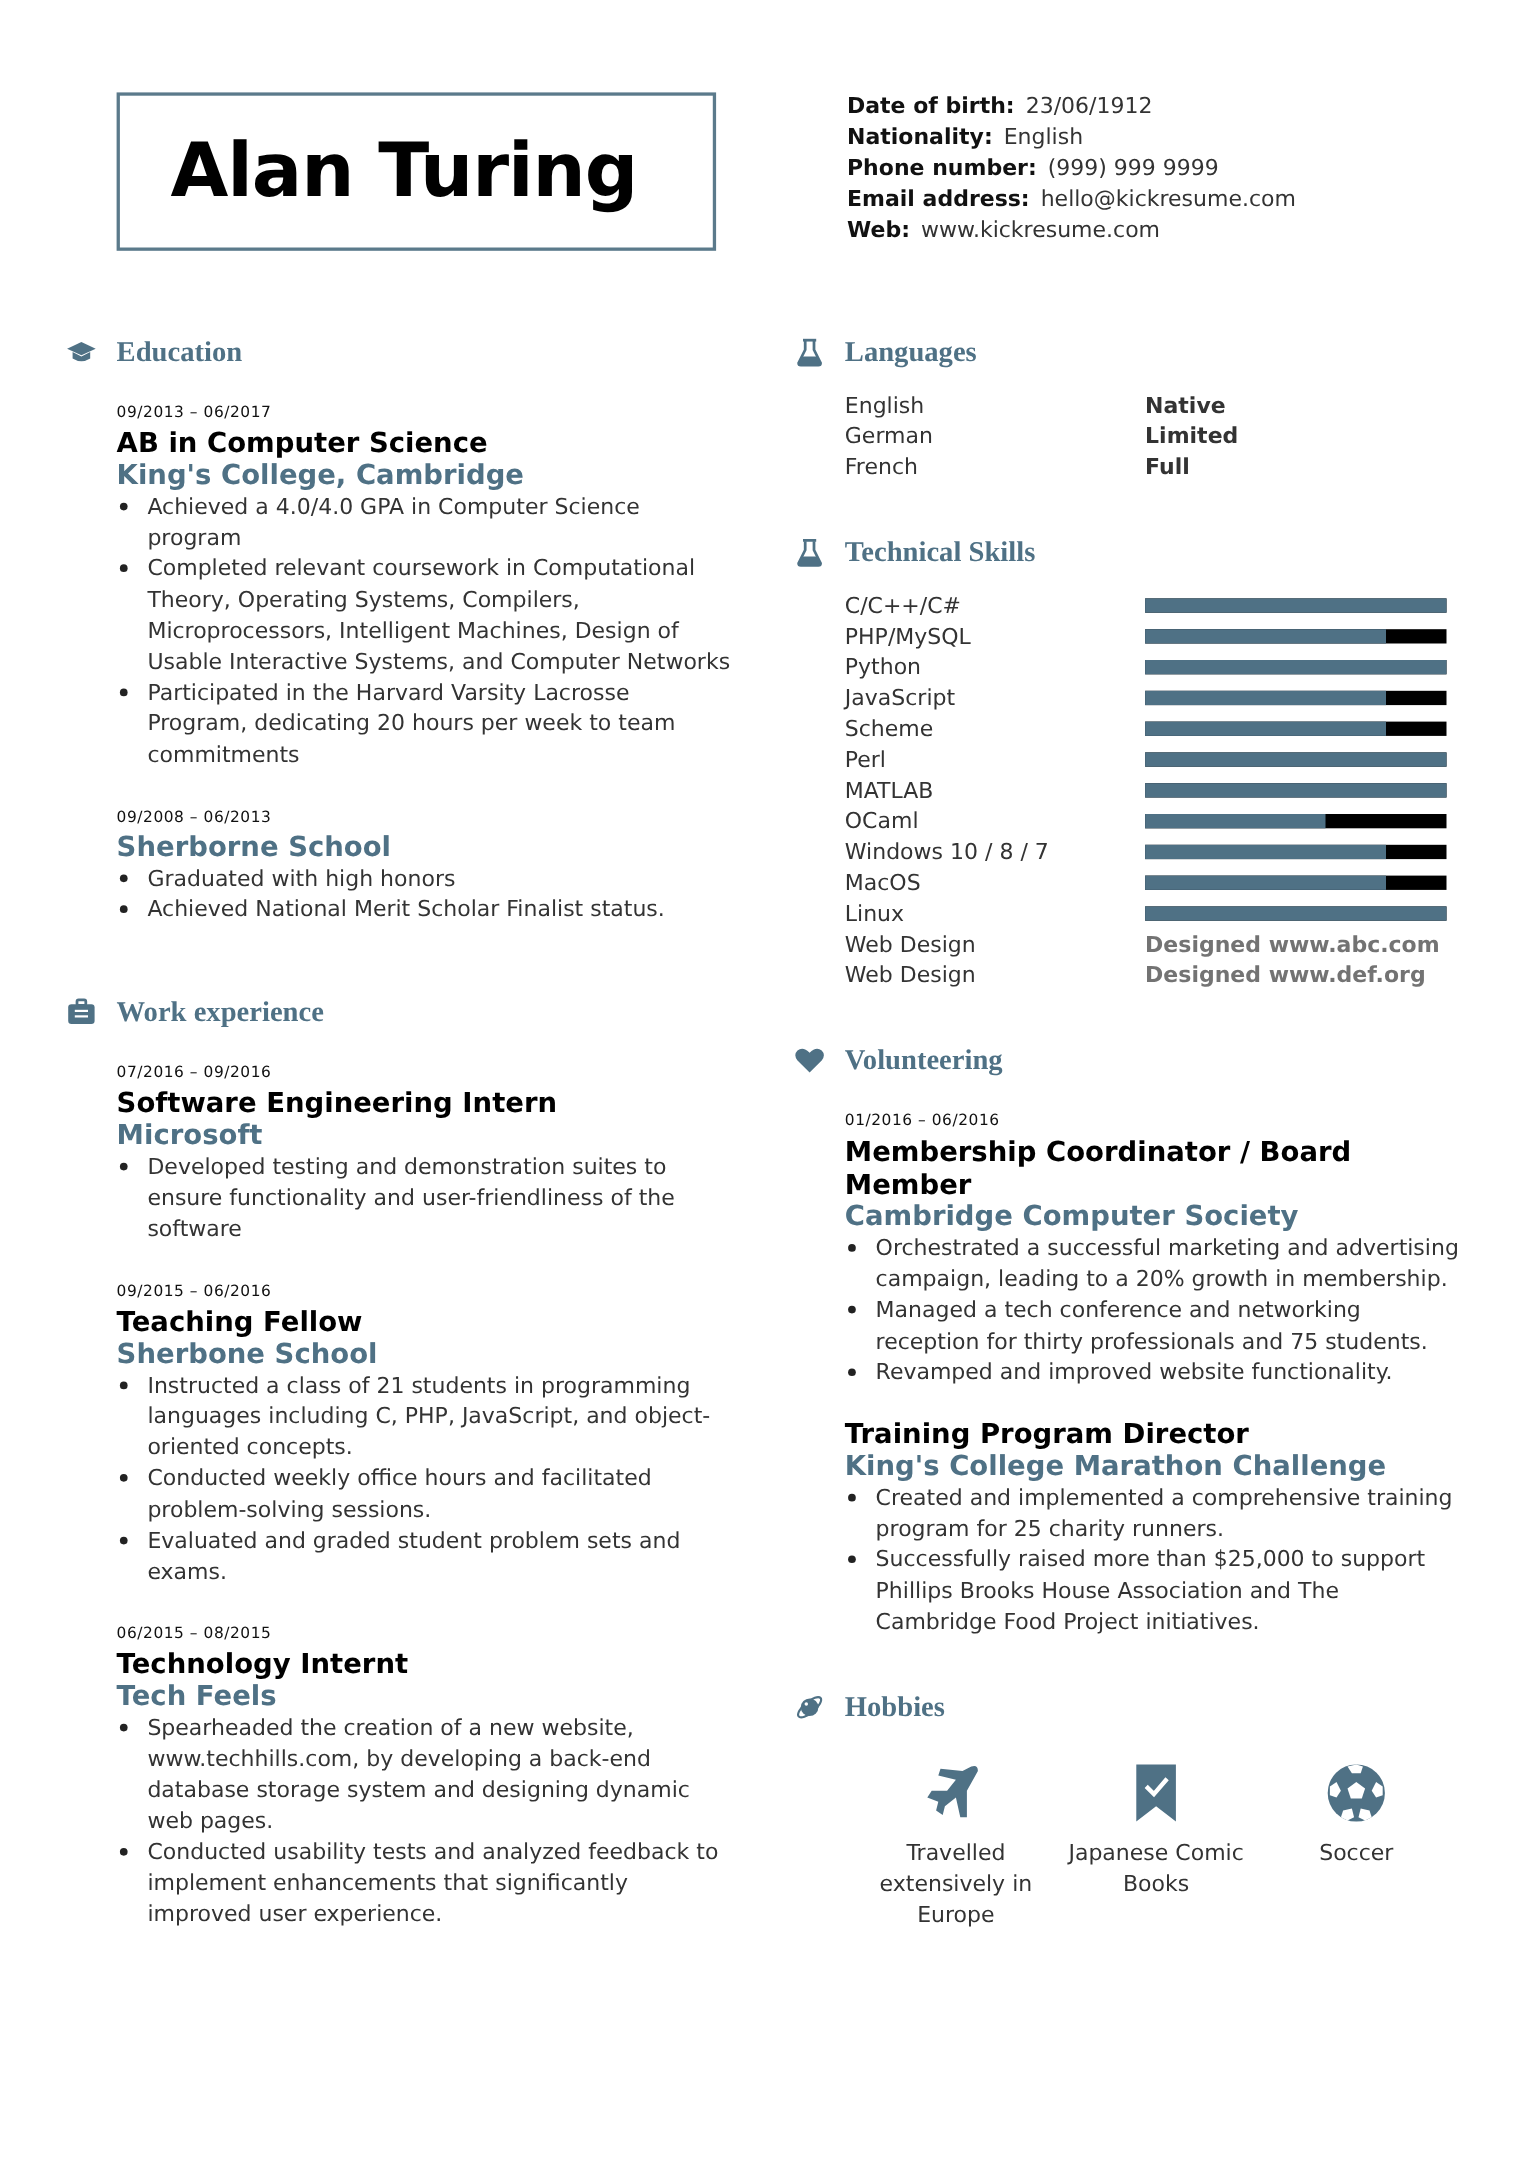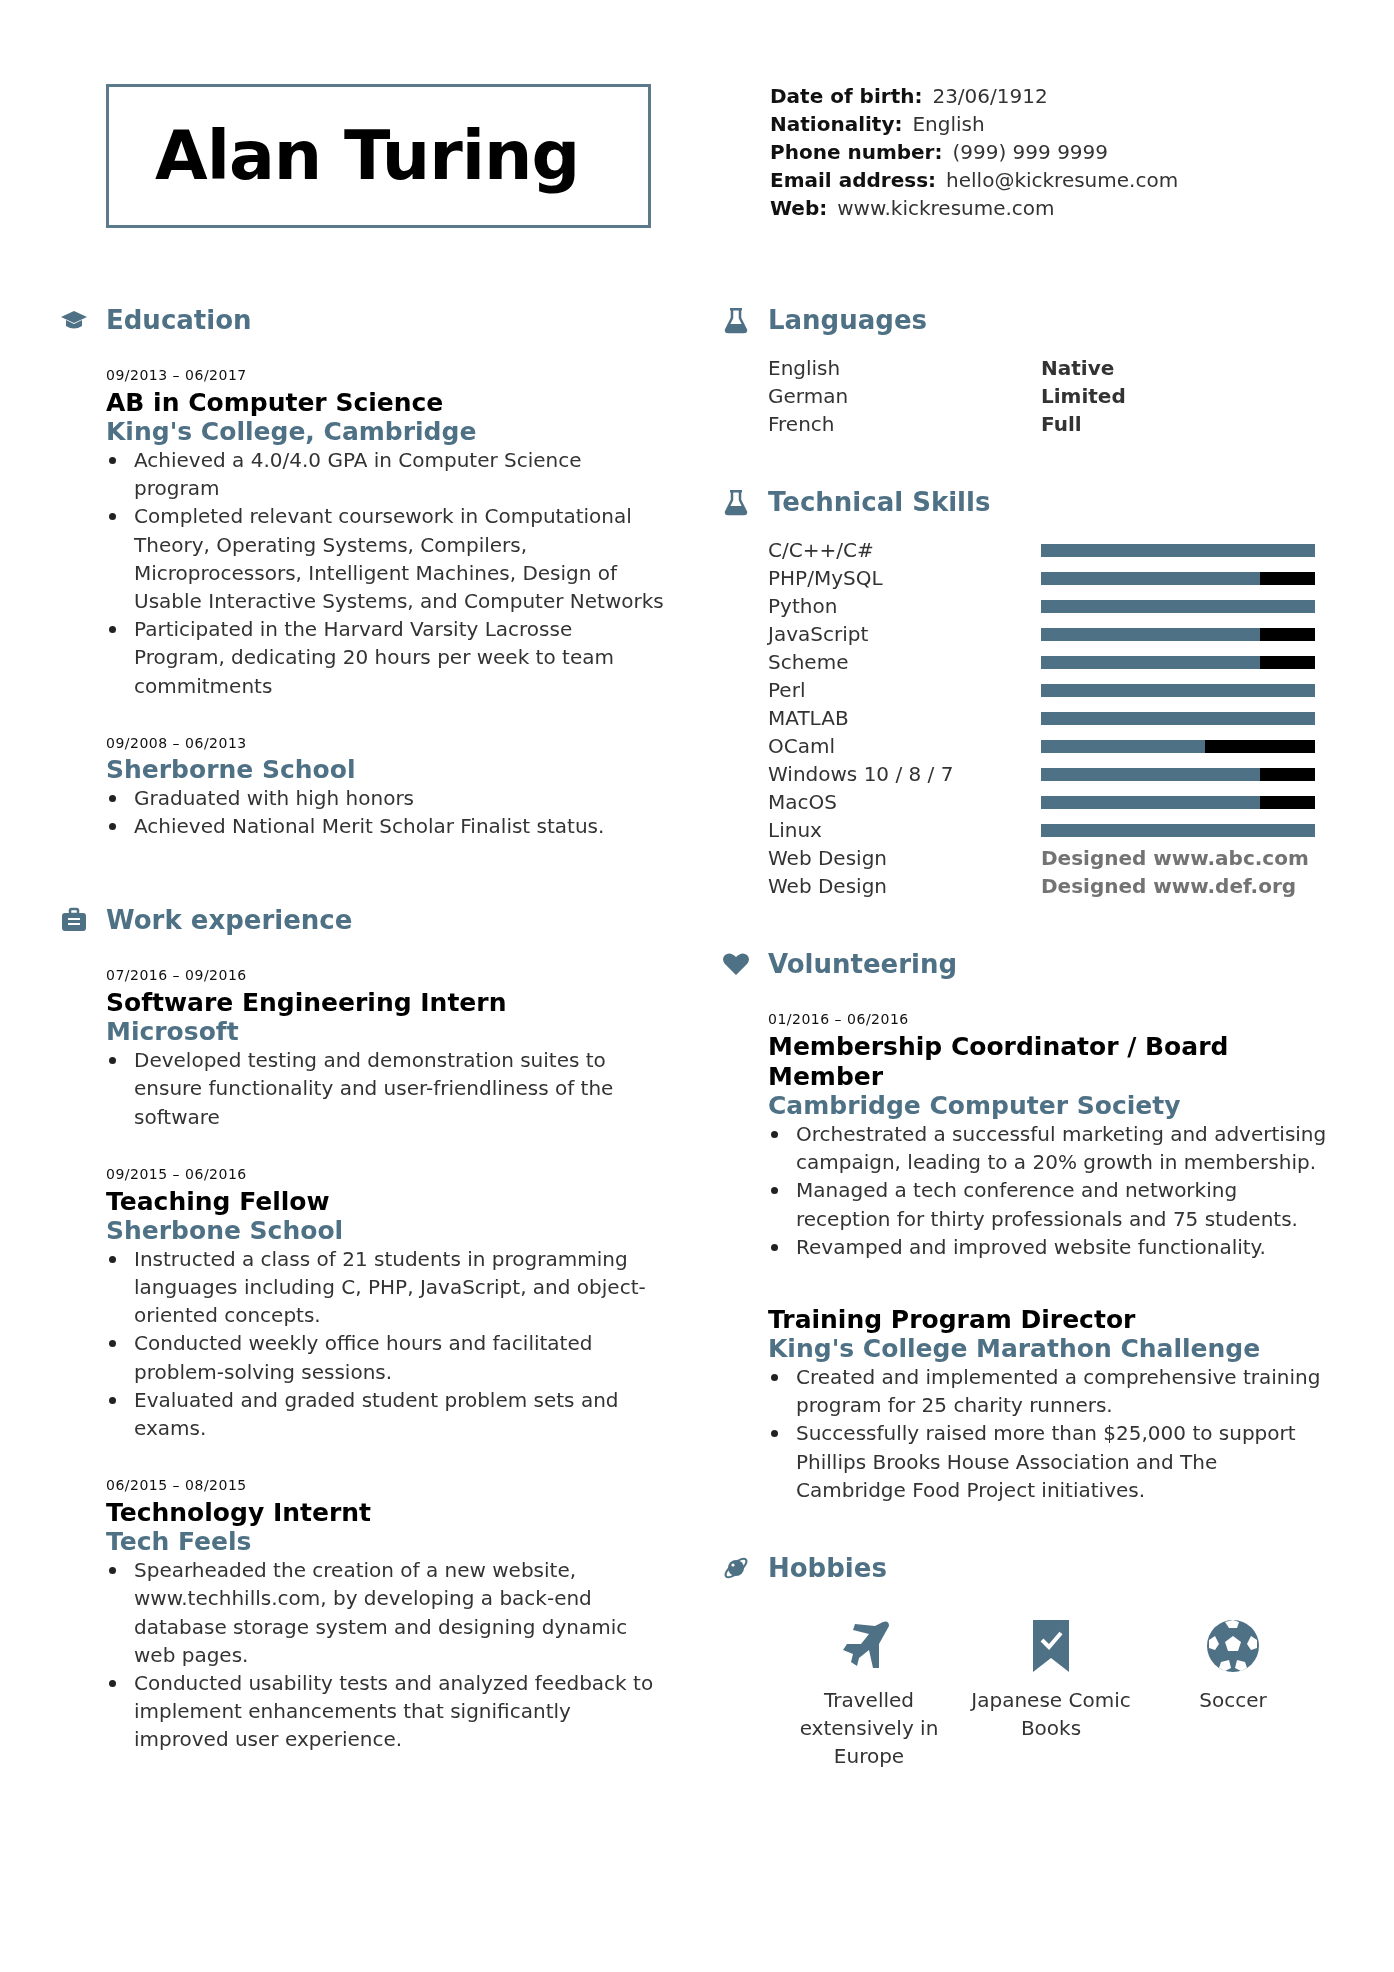--- a/index.html
+++ b/index.html
@@ -10,21 +10,21 @@
              border:3px solid #5b7a8b; box-sizing:border-box; }
   .namebox h1 { margin:0; position:absolute; left:46px; top:28px; font-size:68px; font-weight:bold;
                 color:#000; letter-spacing:-1px; line-height:1.2; }
 
   .contact { position:absolute; left:770px; top:82px; font-size:20px; line-height:28px; }
   .contact .row { white-space:nowrap; }
   .contact .lbl { font-weight:bold; color:#111; margin-right:10px; }
   .contact .val { color:#333; }
 
   .col { position:absolute; }
-  .sec-title { position:relative; height:40px; }
+  .sec-title { position:relative; height:40px;font-family:Liberation Serif, serif; }
   .sec-title .icon { position:absolute; left:-46px; top:6px; width:28px; height:28px; }
   .sec-title h2 { margin:0; font-size:26px; font-weight:bold; color:#4f7185; line-height:40px; }
 
   .entry { margin-top:0; }
   .date { font-size:14px; letter-spacing:0.5px; color:#111; line-height:26px; }
   .title { font-size:25px; font-weight:bold; color:#000; line-height:30px; }
   .org { font-size:25px; font-weight:bold; color:#4f7185; line-height:28px; }
   ul.bul { margin:0; padding:0 0 0 28px; list-style:none; }
   ul.bul li { position:relative; font-size:20px; line-height:28.2px; color:#333; }
   ul.bul li::before { content:""; position:absolute; left:-25px; top:11px; width:7px; height:7px;
@@ -249,21 +249,21 @@
     <div class="date">01/2016 – 06/2016</div>
     <div class="title">Membership Coordinator / Board Member</div>
     <div class="org">Cambridge Computer Society</div>
     <ul class="bul">
       <li>Orchestrated a successful marketing and advertising campaign, leading to a 20% growth in membership.</li>
       <li>Managed a tech conference and networking reception for thirty professionals and 75 students.</li>
       <li>Revamped and improved website functionality.</li>
     </ul>
   </div>
 
-  <div class="entry" style="margin-top:44px;">
+  <div class="entry" style="margin-top:28px;">
     <div class="title">Training Program Director</div>
     <div class="org">King's College Marathon Challenge</div>
     <ul class="bul">
       <li>Created and implemented a comprehensive training program for 25 charity runners.</li>
       <li>Successfully raised more than $25,000 to support Phillips Brooks House Association and The Cambridge Food Project initiatives.</li>
     </ul>
   </div>
 
   <div class="sec-title" style="margin-top:44px;">
     <svg class="icon" viewBox="0 0 28 28">

